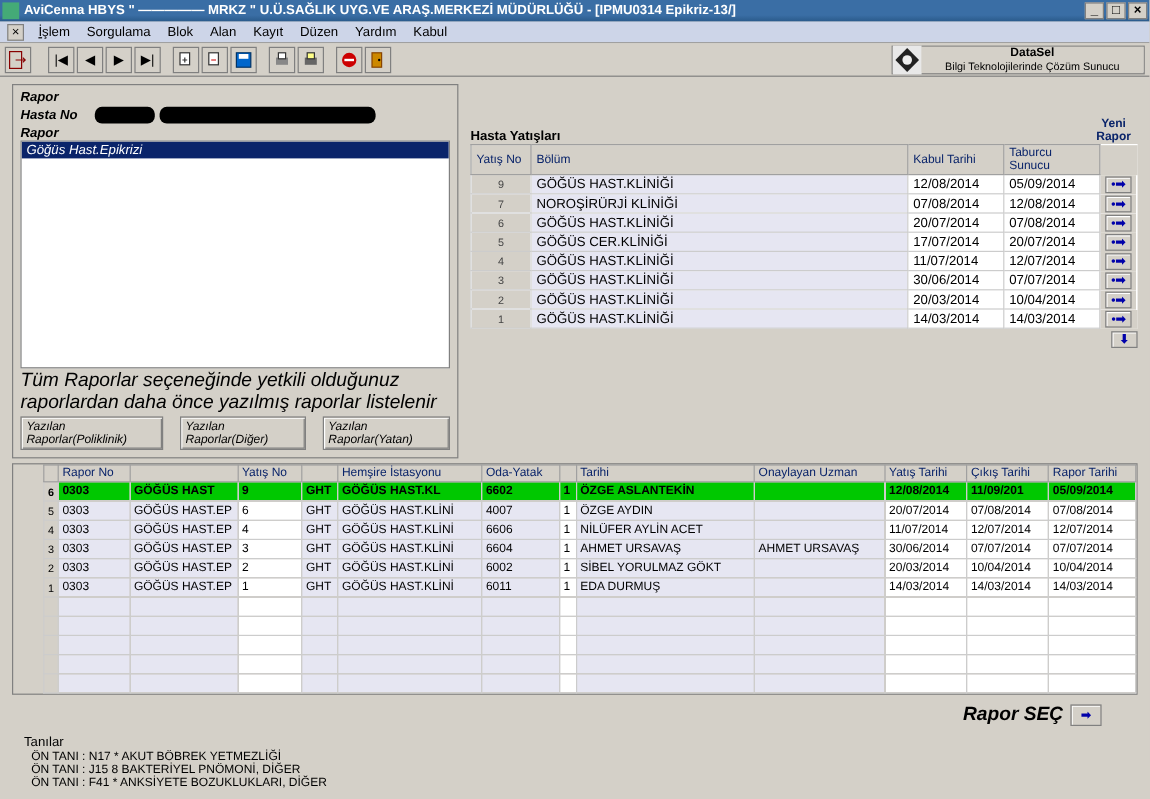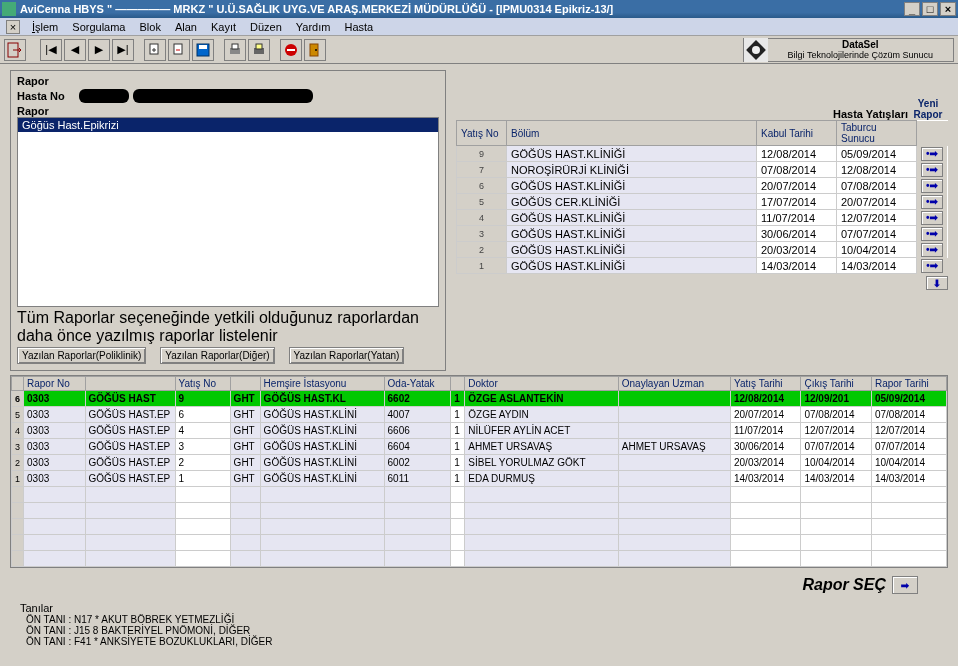--- a/index.html
+++ b/index.html
@@ -20,21 +20,21 @@
   .tbtn svg { width:16px; height:16px; }
   .brand { margin-left:auto; display:flex; align-items:center; border:1px solid #808080; background:#d4d0c8; height:24px; }
   .brand .bicon { width:24px; height:24px; background:#e8e8e8; display:flex; align-items:center; justify-content:center; }
   .brand .btext { display:flex; flex-direction:column; padding:0 20px; background:#d4d0c8; }
   .brand .btext .t1 { font-weight:bold; font-size:10px; text-align:center; }
   .brand .btext .t2 { font-size:9px; }
 
   .content { padding:6px 10px; display:flex; flex-direction:column; gap:4px; }
 
   .upper { display:flex; gap:10px; }
-  .leftpanel { width:436px; }
+  .leftpanel { width:372px;font-style:italic; }
   .rightpanel { flex:1; }
 
   .fs { border:1px solid #808080; padding:4px 6px 6px; background:#d4d0c8; }
   .fs-label { font-weight:bold; font-size:11px; margin-bottom:2px; display:block; }
   .row-inline { display:flex; align-items:center; gap:4px; }
   .blackbox { background:#000; border-radius:6px; height:14px; }
   .blackbox.s1 { width:50px; }
   .blackbox.s2 { width:180px; }
 
   .rlist { background:#fff; border:1px solid #808080; height:190px; overflow:hidden; }
@@ -48,38 +48,38 @@
 
   .tbl { width:100%; border-collapse:collapse; background:#fff; }
   .tbl th { background:#d4d0c8; color:#0a246a; font-weight:normal; text-align:left; padding:1px 4px; border:1px solid #a0a0a0; font-size:10px; }
   .tbl td { padding:0 4px; border:1px solid #ccc; background:#e6e6f2; white-space:nowrap; overflow:hidden; text-overflow:ellipsis; height:16px; }
   .tbl td.w { background:#fff; }
   .tbl td.first { background:#d4d0c8; width:14px; text-align:center; font-size:9px; color:#444; }
   .yeni-hdr { font-weight:bold; font-size:10px; color:#0a246a; }
   .arrowbtn { width:22px; height:14px; border:1px solid #808080; background:#d4d0c8; display:inline-flex; align-items:center; justify-content:center; cursor:pointer; box-shadow: inset 1px 1px #fff; }
   .arrowbtn span { color:#00a; font-weight:bold; font-size:10px; }
 
-  .bottom-table-wrap { border:1px solid #808080; }
+  .bottom-table-wrap { border:1px solid #808080;padding-left:25px; }
   .tbl2 { width:100%; border-collapse:collapse; }
   .tbl2 th { background:#d4d0c8; color:#0a246a; font-weight:normal; text-align:left; padding:1px 3px; border:1px solid #a0a0a0; font-size:10px; white-space:nowrap; }
   .tbl2 td { padding:0 3px; border:1px solid #ccc; background:#e6e6f2; height:16px; white-space:nowrap; overflow:hidden; font-size:10px; }
   .tbl2 td.w { background:#fff; }
   .tbl2 td.first { background:#d4d0c8; width:12px; font-size:9px; }
   .tbl2 tr.hl td { background:#00c800; color:#000; font-weight:bold; }
   .tbl2 tr.hl td.first { background:#d4d0c8; color:#000; }
 
   .raporsec { display:flex; justify-content:flex-end; align-items:center; padding:4px 30px 2px; gap:6px; }
   .raporsec .lbl { font-weight:bold; font-size:16px; font-style:italic; }
 
   .tanilar { padding:2px 10px; }
   .tanilar .hdr { font-size:11px; color:#000; }
   .dx { font-size:10px; padding-left:6px; }
 
   .hastayat-head { display:flex; align-items:flex-end; }
-  .hastayat-head .left { flex:1;text-align:right; }
+  .hastayat-head .left { flex:1; }
   .hastayat-head .right { width:40px; text-align:center; }
 </style>
 </head>
 <body>
 
 <div class="titlebar">
   <div class="icon"></div>
   <span>AviCenna HBYS " ————— MRKZ " U.Ü.SAĞLIK UYG.VE ARAŞ.MERKEZİ MÜDÜRLÜĞÜ - [IPMU0314 Epikriz-13/]</span>
   <span class="spacer"></span>
   <div class="winbtn">_</div>
@@ -89,21 +89,21 @@
 
 <div class="menubar">
   <div class="closebox">×</div>
   <div class="mitem"><span class="u">İ</span><span>şlem</span></div>
   <div class="mitem">Sorgulama</div>
   <div class="mitem">Blok</div>
   <div class="mitem">Alan</div>
   <div class="mitem">Kayıt</div>
   <div class="mitem">Düzen</div>
   <div class="mitem">Yardım</div>
-  <div class="mitem">Hasta</div>
+  <div class="mitem">Kabul</div>
 </div>
 
 <div class="toolbar">
   <div class="tbtn">
       <svg viewBox="0 0 16 16">
         <rect x="1" y="1" width="10" height="14" fill="none" stroke="#800"></rect>
         <path d="M6 8h8m-2-2 2 2-2 2" fill="none" stroke="#800"></path>
       </svg>
     </div>
   <div style="width:10px"></div>
@@ -298,41 +298,41 @@
       <thead>
           <tr>
         <th class="first"></th>
         <th>Rapor No</th>
         <th style="width:90px"></th>
         <th>Yatış No</th>
         <th style="width:30px"></th>
         <th>Hemşire İstasyonu</th>
         <th>Oda-Yatak</th>
         <th style="width:14px"></th>
-        <th>Doktor</th>
+        <th>Tarihi</th>
         <th>Onaylayan Uzman</th>
         <th>Yatış Tarihi</th>
         <th>Çıkış Tarihi</th>
         <th>Rapor Tarihi</th>
       </tr>
         </thead>
       <tbody id="dt-body">
           <tr class="hl">
             <td class="first">6</td>
             <td>0303</td>
             <td>GÖĞÜS HAST</td>
             <td class="w">9</td>
             <td>GHT</td>
             <td>GÖĞÜS HAST.KL</td>
             <td>6602</td>
             <td class="w">1</td>
             <td>ÖZGE ASLANTEKİN</td>
             <td></td>
             <td class="w">12/08/2014</td>
-            <td class="w">12/09/201</td>
+            <td class="w">11/09/201</td>
             <td class="w">05/09/2014</td>
           </tr>
           <tr>
             <td class="first">5</td>
             <td>0303</td>
             <td>GÖĞÜS HAST.EP</td>
             <td class="w">6</td>
             <td>GHT</td>
             <td>GÖĞÜS HAST.KLİNİ</td>
             <td>4007</td>

